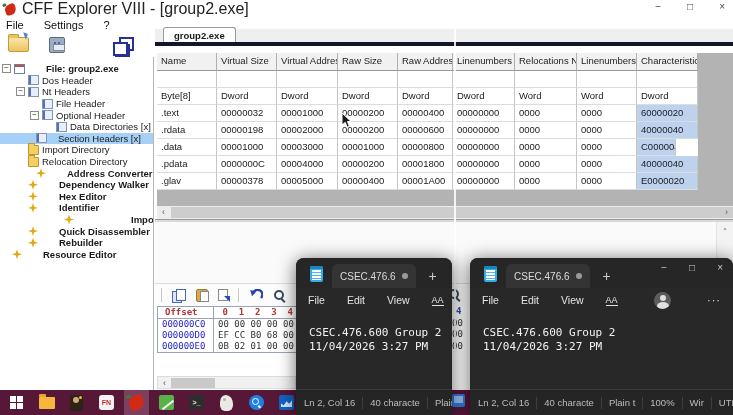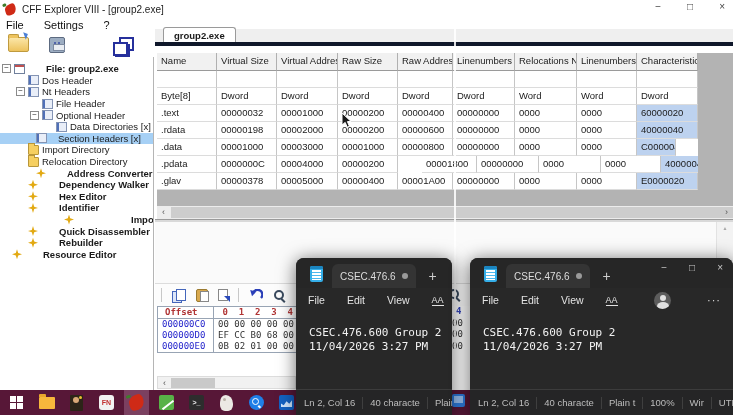--- a/index.html
+++ b/index.html
@@ -5,21 +5,21 @@
   html,body{margin:0;padding:0;background:#dcdcdc;}
   *{box-sizing:border-box;}
   #screen{position:relative;width:733px;height:415px;background:#fff;overflow:hidden;
     font-family:"Liberation Sans",sans-serif;color:#1a1a1a;}
 
   
   .titlebar{position:absolute;left:0;top:0;width:733px;height:18px;background:#fff;display:flex;align-items:center;}
   .pepper{width:11px;height:11px;background:#cf2a16;border-radius:70% 30% 60% 40%/55% 45% 70% 30%;
     transform:rotate(-18deg);position:relative;margin:0 6px 0 5px;flex:0 0 auto;}
   .pepper::before{content:'';position:absolute;left:-1px;top:-2px;width:4px;height:3px;background:#3f7d2a;border-radius:2px;}
-  .title-text{font-size:10px;color:#222;}
+  .title-text{font-size:16px;color:#222;}
   .win-controls{position:absolute;right:8px;top:1px;display:flex;gap:26px;font-size:10px;color:#444;}
   .menubar{position:absolute;left:0;top:18px;width:733px;height:13px;display:flex;gap:20px;padding-left:6px;font-size:11px;color:#111;align-items:center;}
   .toolbar{position:absolute;left:0;top:31px;width:154px;height:27px;display:flex;align-items:center;}
   .ic-open{width:21px;height:15px;background:linear-gradient(#fbe6a8,#edc35e);border:1px solid #bf9a3e;border-radius:2px;position:relative;margin-left:8px;}
   .ic-open::before{content:'';position:absolute;left:-1px;top:-4px;width:9px;height:3px;background:#edc35e;border:1px solid #bf9a3e;border-bottom:none;border-radius:2px 2px 0 0;}
   .ic-open::after{content:'';position:absolute;right:1px;top:-5px;width:0;height:0;border-left:5px solid transparent;border-top:6px solid #4a7fd6;transform:rotate(20deg);}
   .ic-save{width:16px;height:16px;background:#9cadc2;border:1px solid #5c6a80;border-radius:2px;position:relative;margin-left:20px;
     display:flex;align-items:center;justify-content:center;font-size:9px;font-weight:bold;color:#2b3f9e;}
   .ic-save::after{content:'';position:absolute;left:3px;bottom:1px;width:10px;height:5px;background:#e9edf2;border:1px solid #7c8aa0;}
   .ic-cascade{width:18px;height:16px;position:relative;margin-left:48px;}
@@ -331,21 +331,21 @@
         <div class="tc " style="width: 62px;">00000000</div>
         <div class="tc " style="width: 62px;">0000</div>
         <div class="tc " style="width: 60px;">0000</div>
         <div class="tc  hl" style="width: 39px;">C0000040</div>
       </div>
       <div class="tr">
         <div class="tc " style="width: 60px;">.pdata</div>
         <div class="tc " style="width: 60px;">0000000C</div>
         <div class="tc " style="width: 61px;">00004000</div>
         <div class="tc " style="width: 60px;">00000200</div>
-        <div class="tc " style="width: 55px; margin-left: 24px;">00001800</div>
+        <div class="tc " style="width: 55px;">00001800</div>
         <div class="tc " style="width: 62px;">00000000</div>
         <div class="tc " style="width: 62px;">0000</div>
         <div class="tc " style="width: 60px;">0000</div>
         <div class="tc  hl" style="width: 61px;">40000040</div>
       </div>
       <div class="tr">
         <div class="tc " style="width: 60px;">.glav</div>
         <div class="tc " style="width: 60px;">00000378</div>
         <div class="tc " style="width: 61px;">00005000</div>
         <div class="tc " style="width: 60px;">00000400</div>

